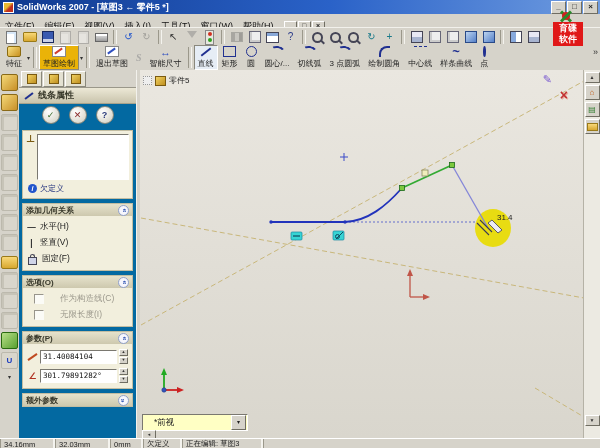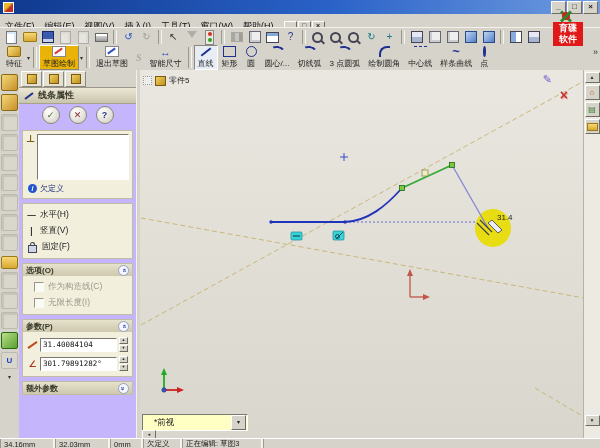--- a/index.html
+++ b/index.html
@@ -86,21 +86,21 @@
   .stool{width:15px;height:15px;border-radius:2px;flex:none;display:flex;align-items:center;justify-content:center;font-size:8px}
   .tone-gold{background:linear-gradient(135deg,#f4d878,#c89028);border:1px solid #8a6a18}
   .tone-gray{background:#d9d6cc;border:1px solid #bcb9ad;box-shadow:inset 2px 2px 0 #c7c4b8}
   .tone-folder{background:linear-gradient(#f8d878,#d8a830);border:1px solid #9a7a18;height:11px;margin-top:2px}
   .tone-green{background:linear-gradient(135deg,#b8e088,#58a030);border:1px solid #2a6a10}
   .tone-blue{background:#d9d6cc;border:1px solid #bcb9ad;color:#2040c0;font-weight:bold}
   .tone-blue:after{content:"U"}
   .tone-arrow{border:none;background:none;color:#333;font-size:6px;height:8px}
   .tone-arrow:after{content:"▾"}
   
-  .pm{position:absolute;left:19px;top:70px;width:117px;height:368px;background:#c4b5fd;border-right:6px solid #404040;overflow:hidden}
+  .pm{position:absolute;left:19px;top:70px;width:117px;height:368px;background:#0369a1;border-right:6px solid #404040;overflow:hidden}
   .pm-tabs{height:16px;display:flex;gap:1px;padding:1px 0 0 2px;background:#d6d3ca;border-bottom:1px solid #9a978a}
   .pm-tab{width:19px;height:14px;background:#e4e1d2;border:1px solid;border-color:#fff #8a887c #8a887c #fff;
     display:flex;align-items:center;justify-content:center}
   .pm-tab i{width:8px;height:8px;background:linear-gradient(135deg,#f0d060,#c09020);border:1px solid #7a5a10;display:block}
   .pm-header{height:15px;background:linear-gradient(180deg,#ece8d6,#c9c4ac);display:flex;align-items:center;
     font-weight:bold;font-size:9px;color:#3a3a2c;gap:4px;padding-left:5px;border-bottom:1px solid #a6a28c}
   .pm-line-glyph{width:10px;height:2px;background:#203090;transform:rotate(-38deg);flex:none}
   .pm-actions{height:22px;display:flex;align-items:center;justify-content:center;gap:9px}
   .pmc{width:16px;height:16px;border-radius:50%;background:radial-gradient(circle at 35% 30%,#fff,#cfccbd);
     border:1px solid #8a887a;display:flex;align-items:center;justify-content:center;font-size:9px;font-weight:bold}
@@ -114,21 +114,21 @@
   .rel-wrap{display:flex;gap:2px}
   .rel-icon{color:#7a5a10;font-weight:bold;font-size:10px;line-height:10px}
   .listbox{flex:1;height:44px}
   .inforow{display:flex;align-items:center;gap:3px;font-size:8px;color:#1a2a7a;padding:3px 0 1px 2px}
   .info-i{width:9px;height:9px;border-radius:50%;background:#2255cc;color:#fff;font-size:7px;line-height:9px;
     text-align:center;font-style:italic;font-weight:bold;flex:none}
   .rrow{display:flex;align-items:center;gap:4px;font-size:8.5px;color:#222;padding:2px 1px}
   .rglyph{width:9px;text-align:center;color:#333;font-weight:bold;flex:none}
   .ic-lock{width:7px;height:6px;background:#cfd4e8;border:1px solid #445;position:relative;margin:3px 1px 0 1px;flex:none}
   .ic-lock:before{content:"";position:absolute;left:1px;top:-4px;width:3px;height:3px;border:1px solid #445;border-bottom:none;border-radius:3px 3px 0 0}
-  .orow{display:flex;gap:4px;align-items:center;font-size:8.5px;color:#9b988c;padding:2px 1px 2px 8px}
+  .orow{display:flex;gap:16px;align-items:center;font-size:8.5px;color:#9b988c;padding:2px 1px 2px 8px}
   .cb{width:8px;height:8px;opacity:.75;flex:none}
   .prow{display:flex;align-items:center;gap:2px;padding:2px 1px}
   .picon-len{width:11px;height:11px;position:relative;flex:none}
   .picon-len:after{content:"";position:absolute;left:0;top:5px;width:11px;height:2px;background:#c04a20;transform:rotate(-35deg)}
   .picon-ang{color:#b03020;font-size:9px;font-weight:bold;width:11px;text-align:center;flex:none}
   .pfield{flex:1;min-width:0;height:12px;font-size:7.5px;line-height:12px;padding:0 0 0 2px;color:#111;
     font-family:"DejaVu Sans Mono",monospace;border:1px solid;border-color:#7a7870 #fff #fff #7a7870;background:#fff;outline:none}
   .spin{width:9px;display:flex;flex-direction:column;gap:1px;flex:none}
   .spin b{height:5px;font-size:4px;line-height:4px;text-align:center;color:#333;display:block}
   
@@ -168,20 +168,21 @@
   .wm-emblem:before{transform:rotate(45deg)}
   .wm-emblem:after{transform:rotate(-45deg)}
   .wm-star{position:absolute;left:9px;top:2px;width:8px;height:8px;background:#d02020;border-radius:50%}
   .wm-box{background:#e01818;color:#fff;font-size:9px;font-weight:bold;line-height:11px;padding:1px 0}
 </style>
 </head>
 <body>
 
 <div class="titlebar">
   <span class="tb-appicon"></span>
+  <span>SolidWorks 2007 - [草图3 ← 零件5 *]</span>
   <span class="win-btns">
     <span class="win-btn raised">_</span>
     <span class="win-btn raised">□</span>
     <span class="win-btn raised">×</span>
   </span>
 </div>
 
 <div class="menubar">
   <span id="menu-items"><span class="menu-item">文件(F)</span><span class="menu-item">编辑(E)</span><span class="menu-item">视图(V)</span><span class="menu-item">插入(I)</span><span class="menu-item">工具(T)</span><span class="menu-item">窗口(W)</span><span class="menu-item">帮助(H)</span></span>
   <span class="child-btns">
@@ -403,20 +404,24 @@
         <span class="listbox sunken"></span>
       </div>
       <div class="inforow">
         <span class="info-i">i</span>
         <span>欠定义</span>
       </div>
     </div>
   </div>
 
   <div class="group">
+    <div class="ghead">
+      <span>添加几何关系</span>
+      <span class="gchev">«</span>
+    </div>
     <div class="gbody" id="rel-rows">
         <div class="rrow">
           <span class="rglyph">—</span>
           <span>水平(H)</span>
         </div>
         <div class="rrow">
           <span class="rglyph">|</span>
           <span>竖直(V)</span>
         </div>
         <div class="rrow">

